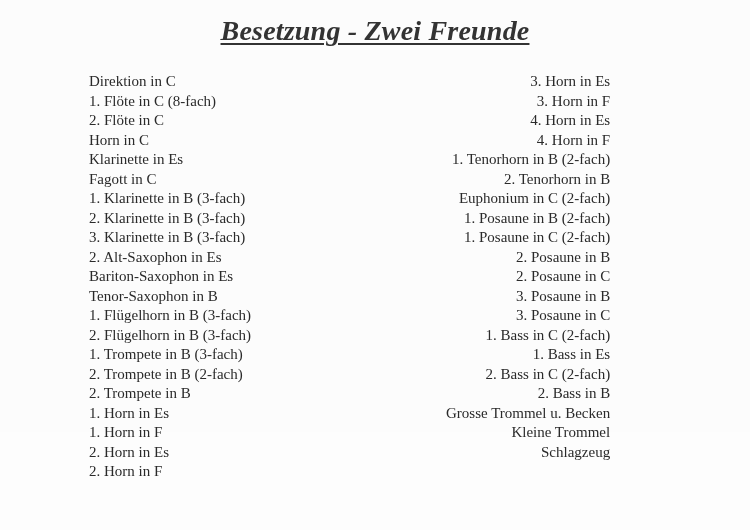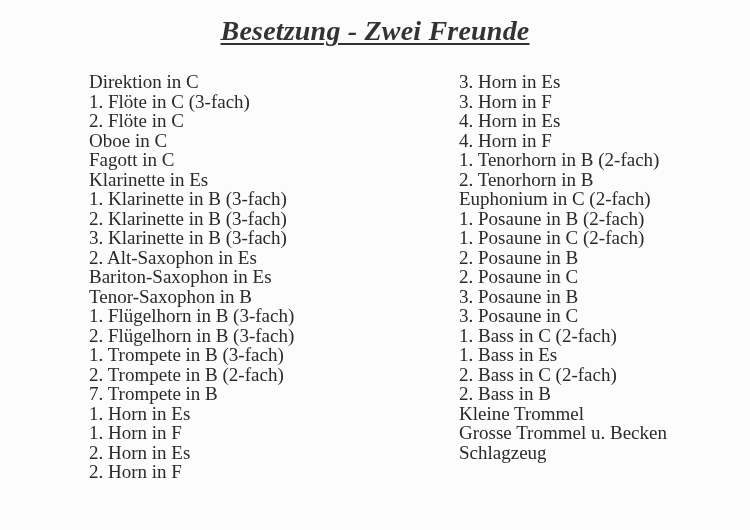--- a/index.html
+++ b/index.html
@@ -37,53 +37,53 @@
       letter-spacing: 0.2px;
     }
     .col {
       position: absolute;
       top: 72px;
       margin: 0;
       padding: 0;
       list-style: none;
     }
     .col-left { left: 89px; }
-    .col-right { left: 459px; }
+    .col-right { left: 446px; text-align: right; }
     .col li {
-      font-size: 19px;
+      font-size: 15px;
       line-height: 19.5px;
       height: 19.5px;
       white-space: nowrap;
       color: #2a2a2a;
     }
   </style>
 </head>
 <body>
 
 <div class="page">
   <div class="title">Besetzung - Zwei Freunde</div>
 
   <ul class="col col-left">
     <li>Direktion in C</li>
-    <li>1. Flöte in C (3-fach)</li>
+    <li>1. Flöte in C (8-fach)</li>
     <li>2. Flöte in C</li>
-    <li>Oboe in C</li>
+    <li>Horn in C</li>
+    <li>Klarinette in Es</li>
     <li>Fagott in C</li>
-    <li>Klarinette in Es</li>
     <li>1. Klarinette in B (3-fach)</li>
     <li>2. Klarinette in B (3-fach)</li>
     <li>3. Klarinette in B (3-fach)</li>
     <li>2. Alt-Saxophon in Es</li>
     <li>Bariton-Saxophon in Es</li>
     <li>Tenor-Saxophon in B</li>
     <li>1. Flügelhorn in B (3-fach)</li>
     <li>2. Flügelhorn in B (3-fach)</li>
     <li>1. Trompete in B (3-fach)</li>
     <li>2. Trompete in B (2-fach)</li>
-    <li>7. Trompete in B</li>
+    <li>2. Trompete in B</li>
     <li>1. Horn in Es</li>
     <li>1. Horn in F</li>
     <li>2. Horn in Es</li>
     <li>2. Horn in F</li>
   </ul>
 
   <ul class="col col-right">
     <li>3. Horn in Es</li>
     <li>3. Horn in F</li>
     <li>4. Horn in Es</li>
@@ -94,17 +94,17 @@
     <li>1. Posaune in B (2-fach)</li>
     <li>1. Posaune in C (2-fach)</li>
     <li>2. Posaune in B</li>
     <li>2. Posaune in C</li>
     <li>3. Posaune in B</li>
     <li>3. Posaune in C</li>
     <li>1. Bass in C (2-fach)</li>
     <li>1. Bass in Es</li>
     <li>2. Bass in C (2-fach)</li>
     <li>2. Bass in B</li>
+    <li>Grosse Trommel u. Becken</li>
     <li>Kleine Trommel</li>
-    <li>Grosse Trommel u. Becken</li>
     <li>Schlagzeug</li>
   </ul>
 </div>
 
 </body></html>

